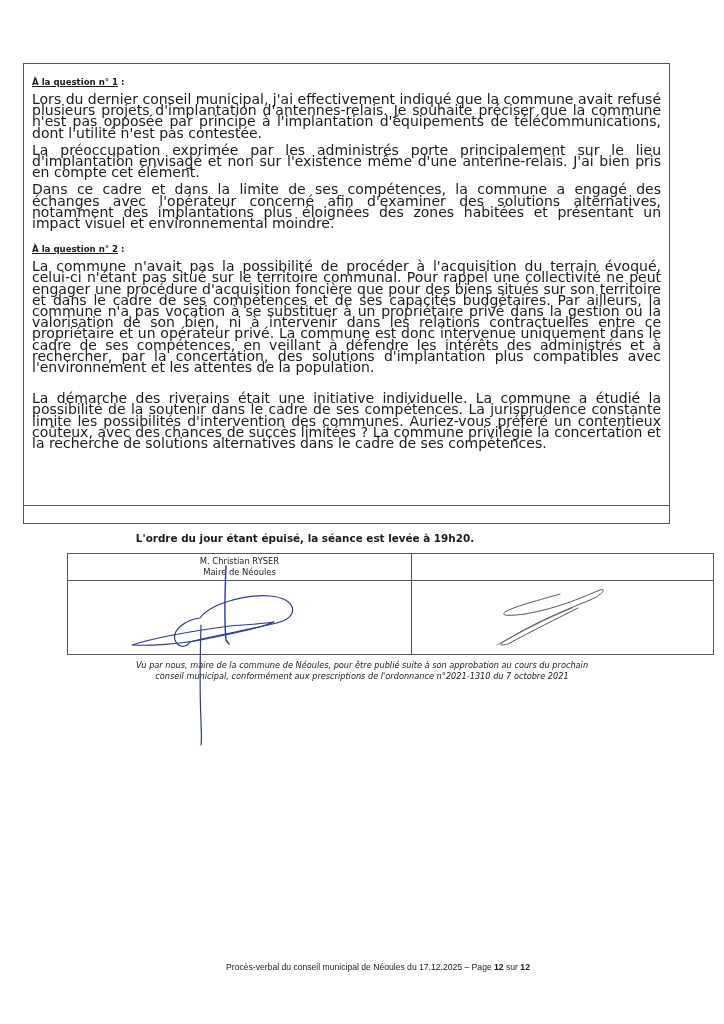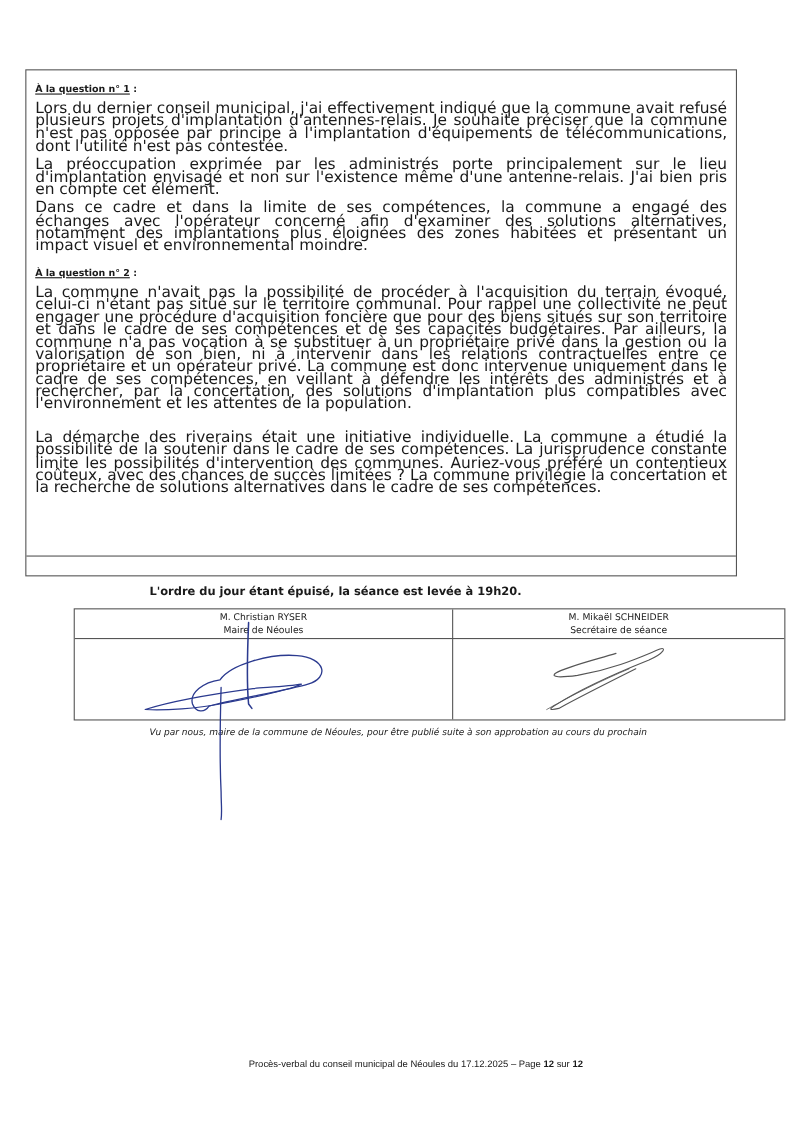--- a/index.html
+++ b/index.html
@@ -69,30 +69,27 @@
     <div class="answers-divider"></div>
   </div>
 
   <div class="closing">L'ordre du jour étant épuisé, la séance est levée à 19h20.</div>
 
   <div class="sig-table">
     <div class="sig-cell left">
       <div>M. Christian RYSER</div>
       <div>Maire de Néoules</div>
     </div>
-    <div class="sig-cell right">
-      <div>M. Mikaël SCHNEIDER</div>
-      <div>Secrétaire de séance</div>
-    </div>
     <div class="sig-header-line"></div>
     <div class="sig-vline"></div>
   </div>
 
   <div class="note">
     <div>Vu par nous, maire de la commune de Néoules, pour être publié suite à son approbation au cours du prochain</div>
+    <div>conseil municipal, conformément aux prescriptions de l'ordonnance n°2021-1310 du 7 octobre 2021</div>
   </div>
 
   <svg class="sig-drawing" viewBox="0 0 724 1024" width="724" height="1024">
     <g id="sig-mayor" fill="none" stroke-linecap="round" stroke-linejoin="round" stroke="#2b3a8f">
       <path d="M200,618 C185,620 172,630 175,640 C178,648 186,648 190,642 C210,636 260,628 280,622 C300,616 296,598 270,596 C245,594 210,604 200,618 Z" stroke-width="1.2"></path>
       <path d="M132,645 C160,636 200,630 230,626 C240,625 262,624 274,622 C262,628 230,634 200,640 C180,644 150,646 132,645" stroke-width="1.1"></path>
       <path d="M226,566 C225,590 224,620 226,640 L229,644" stroke-width="1.4"></path>
       <path d="M201,625 C200,660 200,700 201,720 C201,730 202,738 201,745" stroke-width="1.2"></path>
     </g>
     <g id="sig-secretary" fill="none" stroke="#555" stroke-linecap="round" stroke-linejoin="round">

